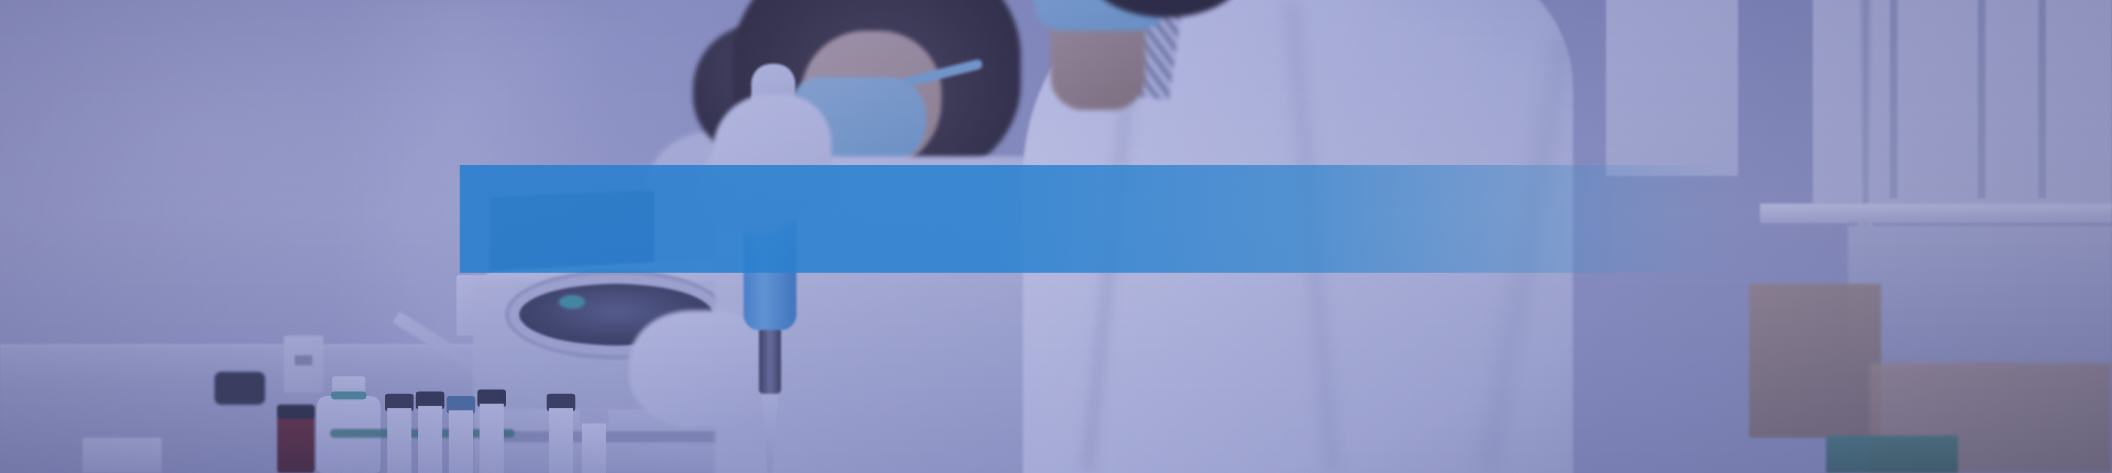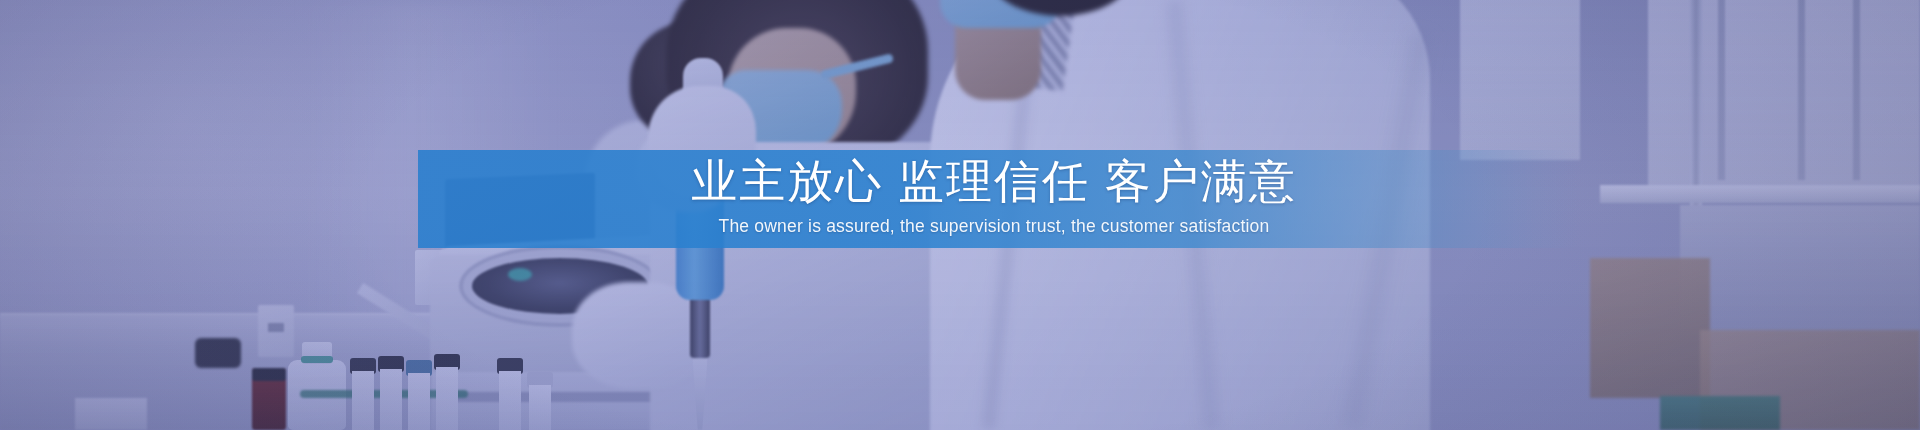--- a/index.html
+++ b/index.html
@@ -512,18 +512,14 @@
     <div class="workerB-neck"></div>
     <div class="workerB-mask"></div>
     <div class="workerB-hair"></div>
 
     <div class="tint"></div>
     <div class="tint2"></div>
     <div class="vignette"></div>
   </div>
 
   <div class="band"></div>
-  <div class="band-inner">
-    <div class="headline">业主放心 监理信任  客户满意</div>
-    <div class="subline">The owner is assured, the supervision trust, the customer satisfaction</div>
-  </div>
 
 </div>
 
 </body></html>

